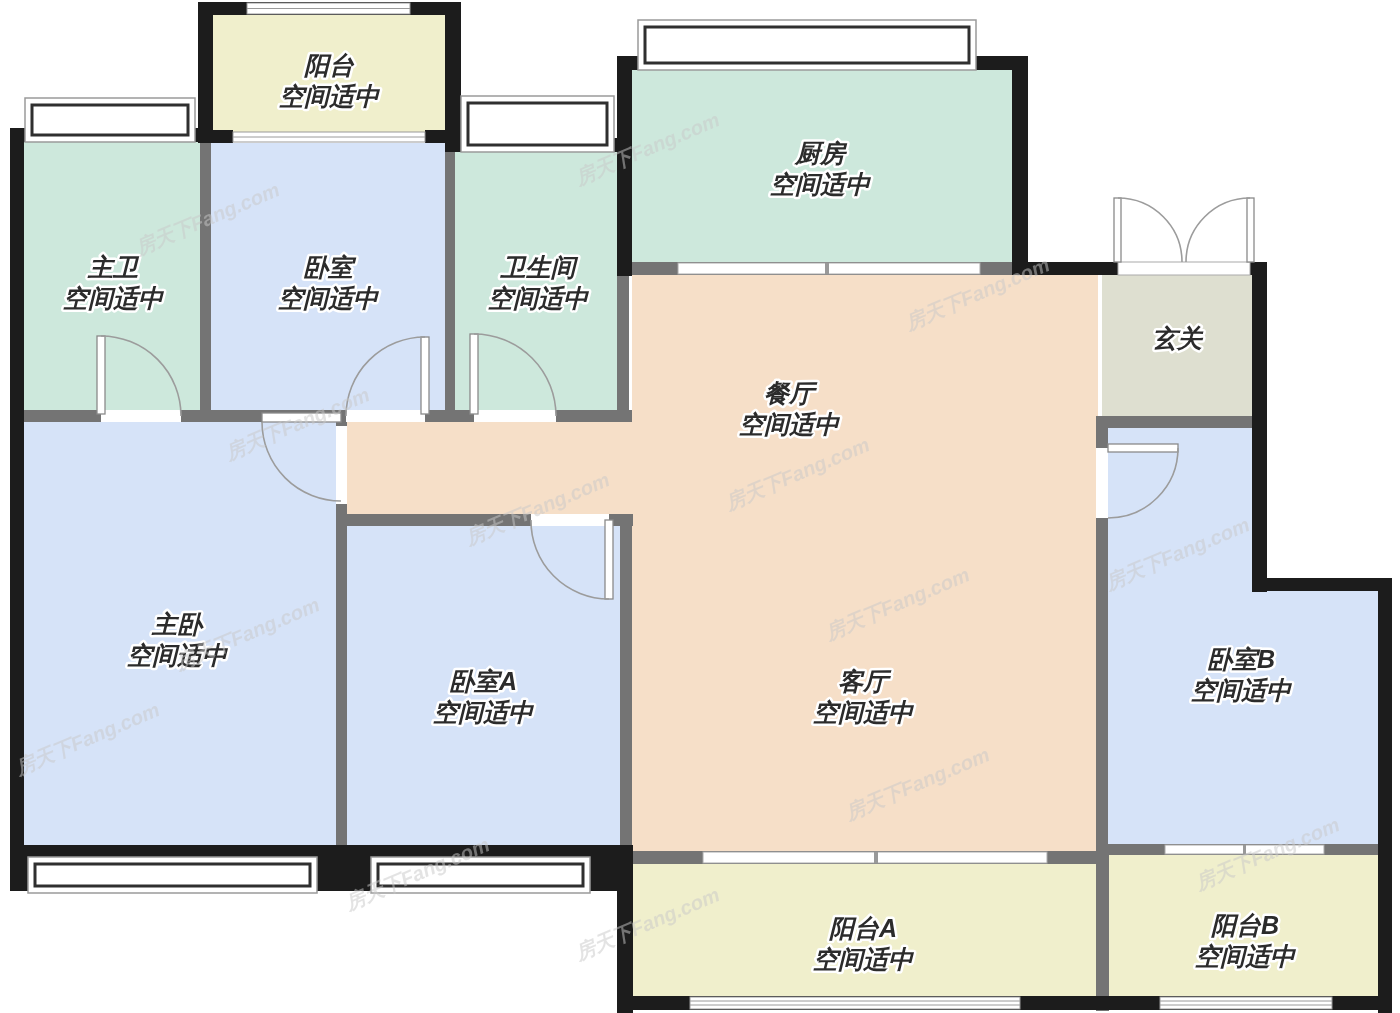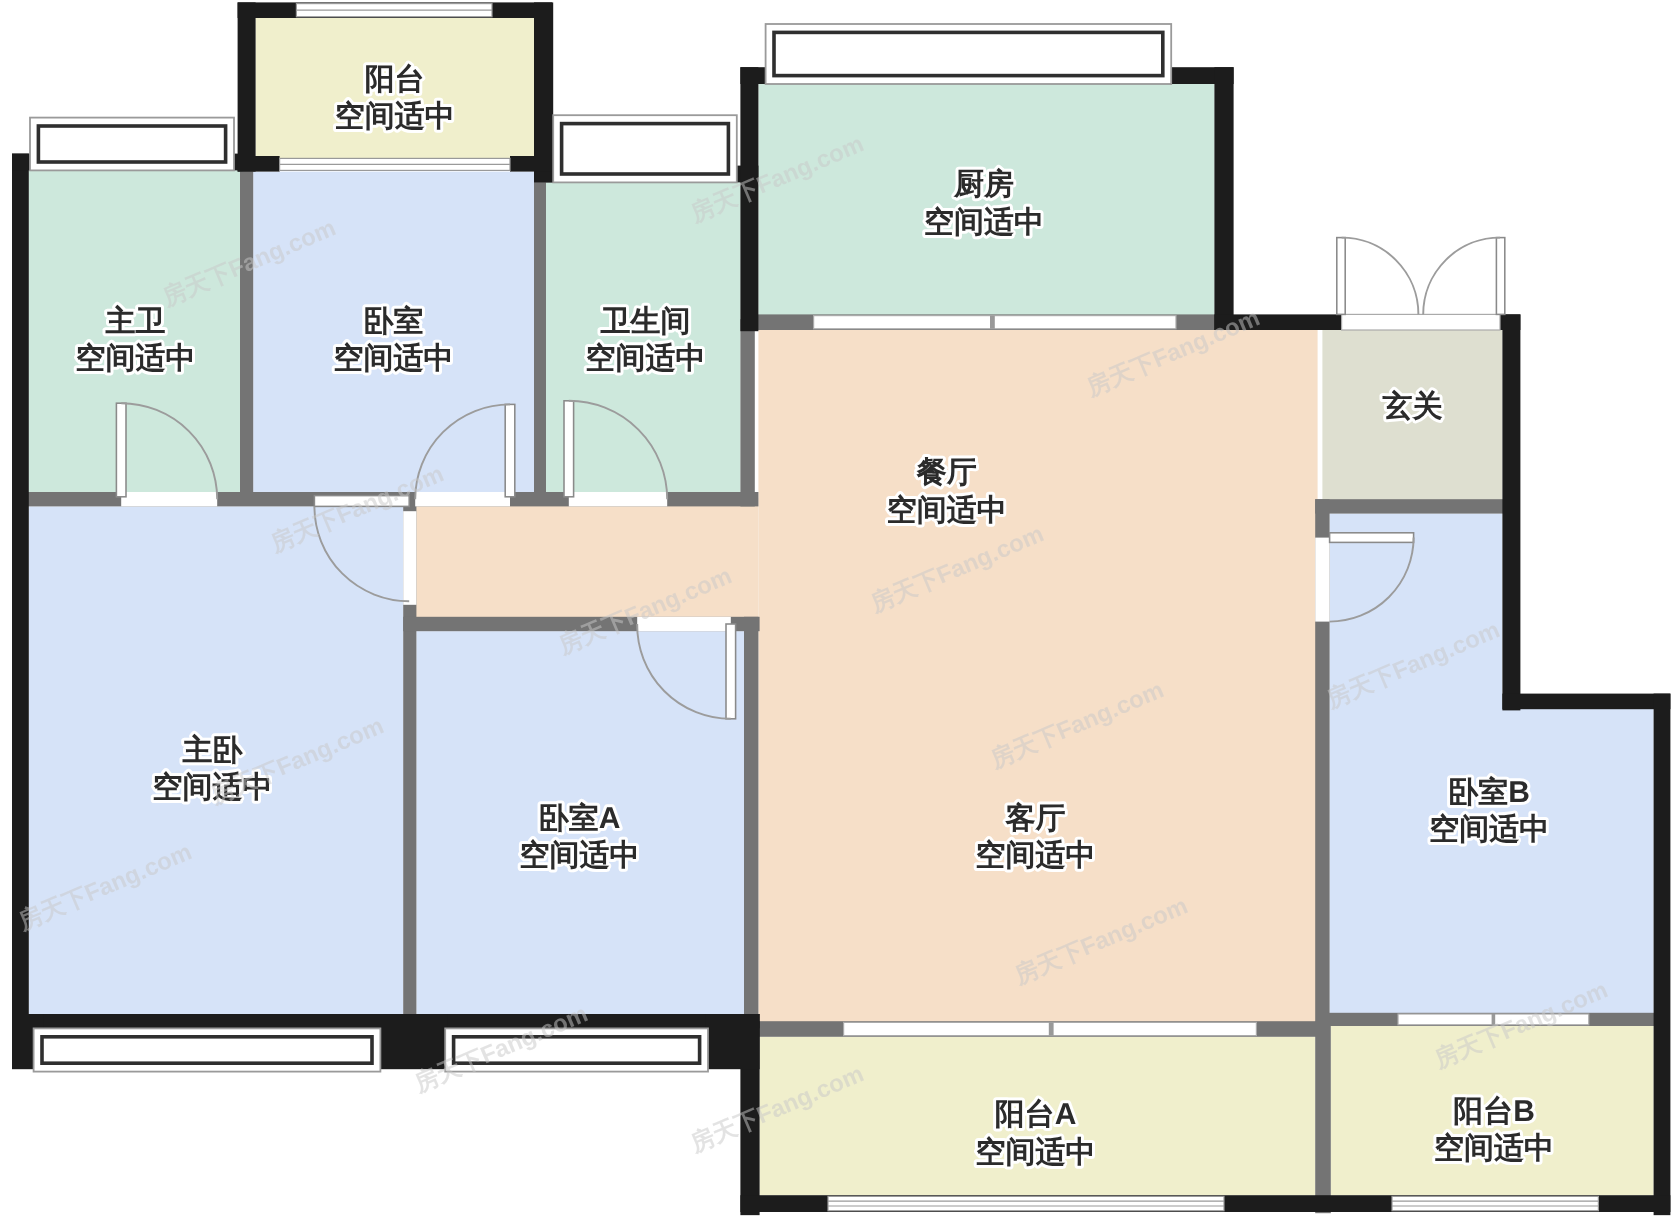--- a/index.html
+++ b/index.html
@@ -1,17 +1,17 @@
 <!DOCTYPE html>
 <html><head>
 <meta charset="utf-8">
 <style>
   html,body{margin:0;padding:0;background:#ffffff;}
   .stage{position:relative;width:1400px;height:1013px;background:#ffffff;overflow:hidden;
-         font-family:"Liberation Sans","DejaVu Sans",sans-serif;}
+         font-family:"Liberation Sans","DejaVu Sans",sans-serif;font-style:italic;}
   svg{position:absolute;left:0;top:0;}
   .room-label{font-family:"Liberation Sans","DejaVu Sans",sans-serif;font-size:25px;font-weight:bold;
               text-anchor:middle;paint-order:stroke;stroke:#ffffff;stroke-width:5px;stroke-linejoin:round;}
   .wm{font-family:"Liberation Sans","DejaVu Sans",sans-serif;font-size:20px;font-weight:bold;
       text-anchor:middle;opacity:0.5;}
   .arc{fill:none;stroke-width:1.6px;}
   .leaf{fill:#ffffff;stroke:#8a8a8a;stroke-width:1.3px;}
   .winline{stroke:#9a9a9a;stroke-width:1px;}
   .slide{fill:#ffffff;stroke:#aaaaaa;stroke-width:1px;}
   .notch{fill:#999999;}

